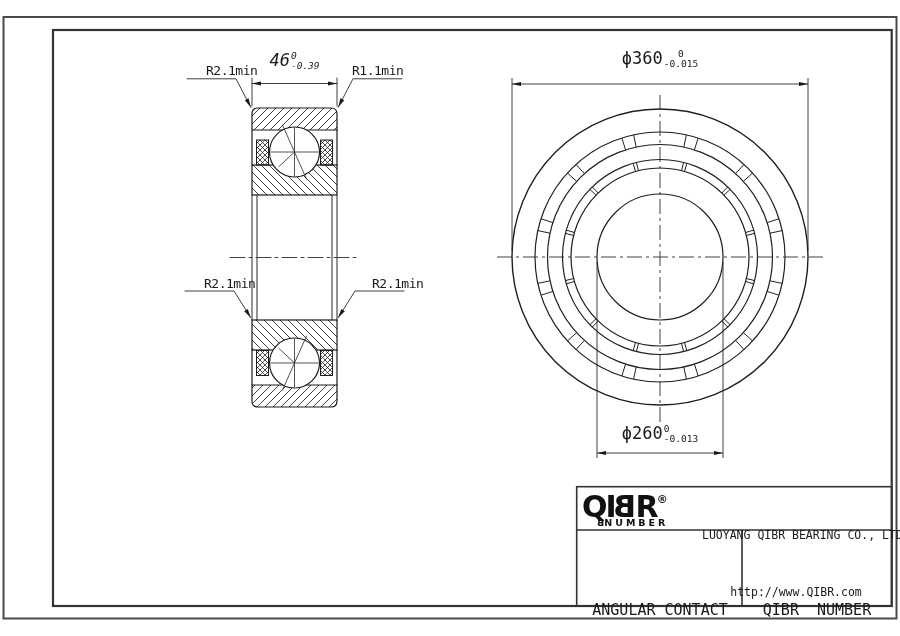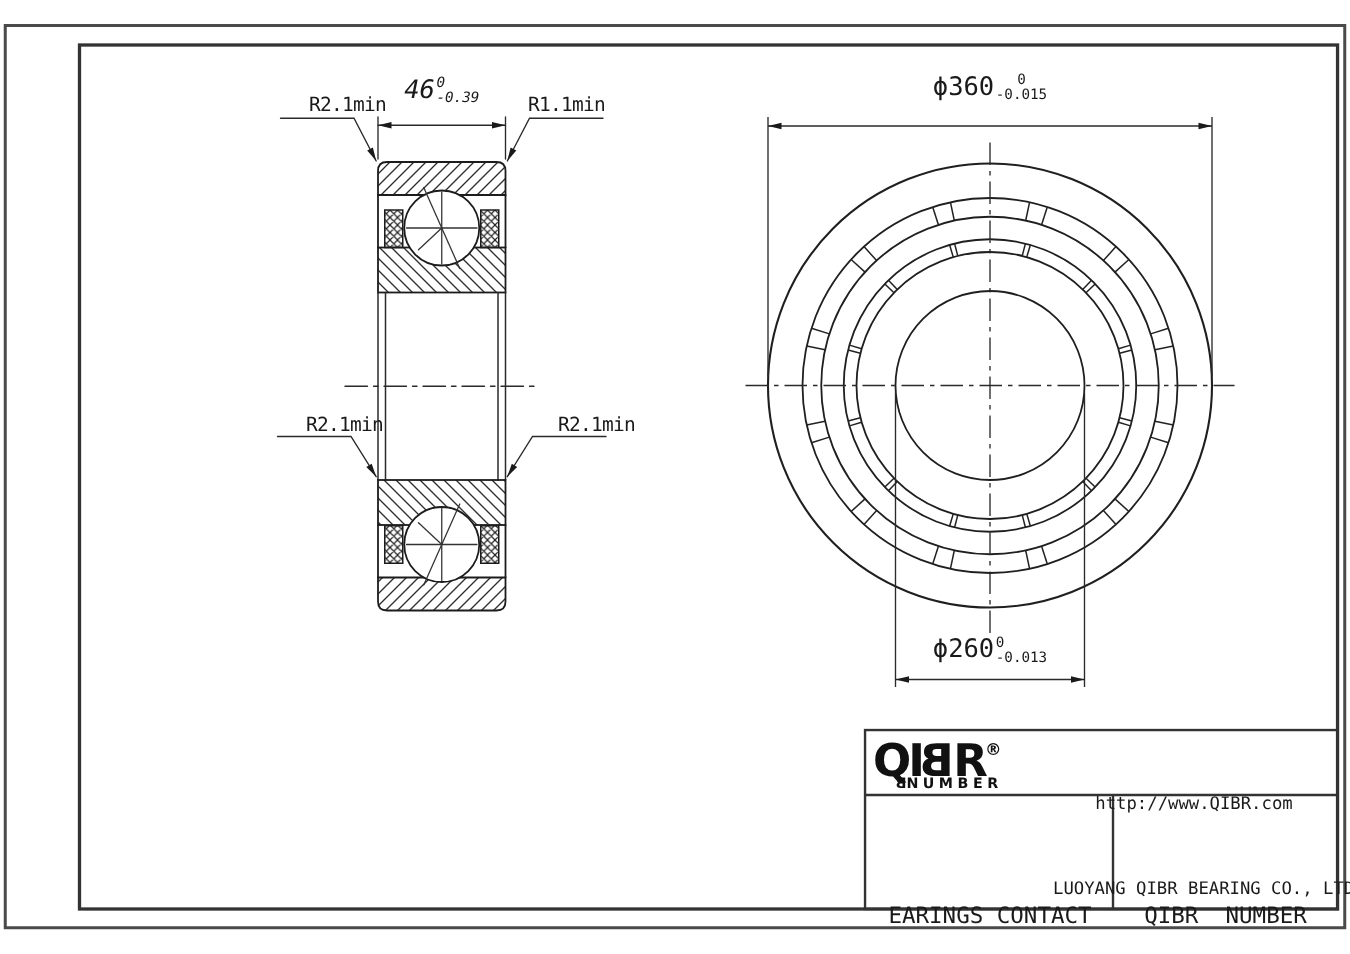--- a/index.html
+++ b/index.html
@@ -218,26 +218,26 @@
 
   <div class="dim" style="left:560px;top:425px;width:200px;">
     <span class="main">ϕ260</span>
     <span class="tol"><span>0</span><span>-0.013</span></span>
   </div>
 
   <div class="tb-logo"><span>Q</span><span>I</span><span class="flip">B</span><span>R</span><span class="reg">®</span></div>
   <div class="tb-sub"><span class="flip">B</span><span>NUMBER</span></div>
 
   <div class="tb-company">
+    <div>LUOYANG QIBR BEARING CO., LTD</div>
     <div>http://www.QIBR.com</div>
-    <div>LUOYANG QIBR BEARING CO., LTD</div>
   </div>
 
   <div class="tb-cell tb-prod">
-    <div>EARINGS CONTACT</div>
+    <div>ANGULAR CONTACT</div>
     
   </div>
 
   <div class="tb-cell tb-part">
     <div>QIBR  NUMBER</div>
     
   </div>
 
 </div>
 </div>

